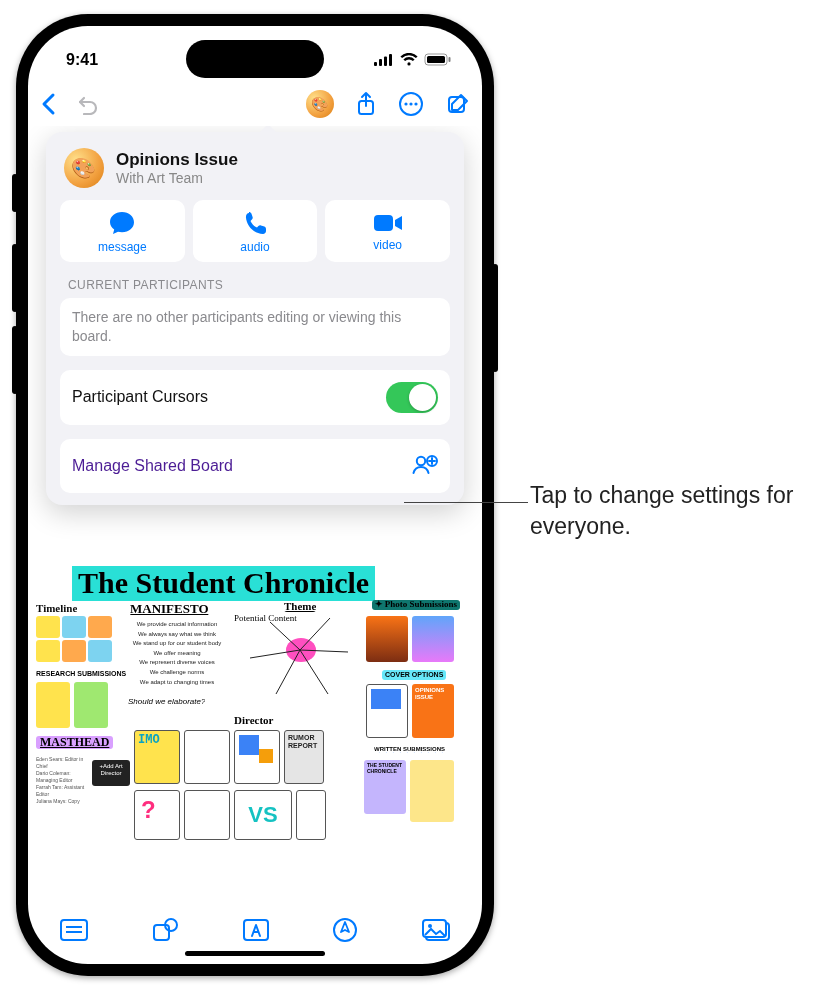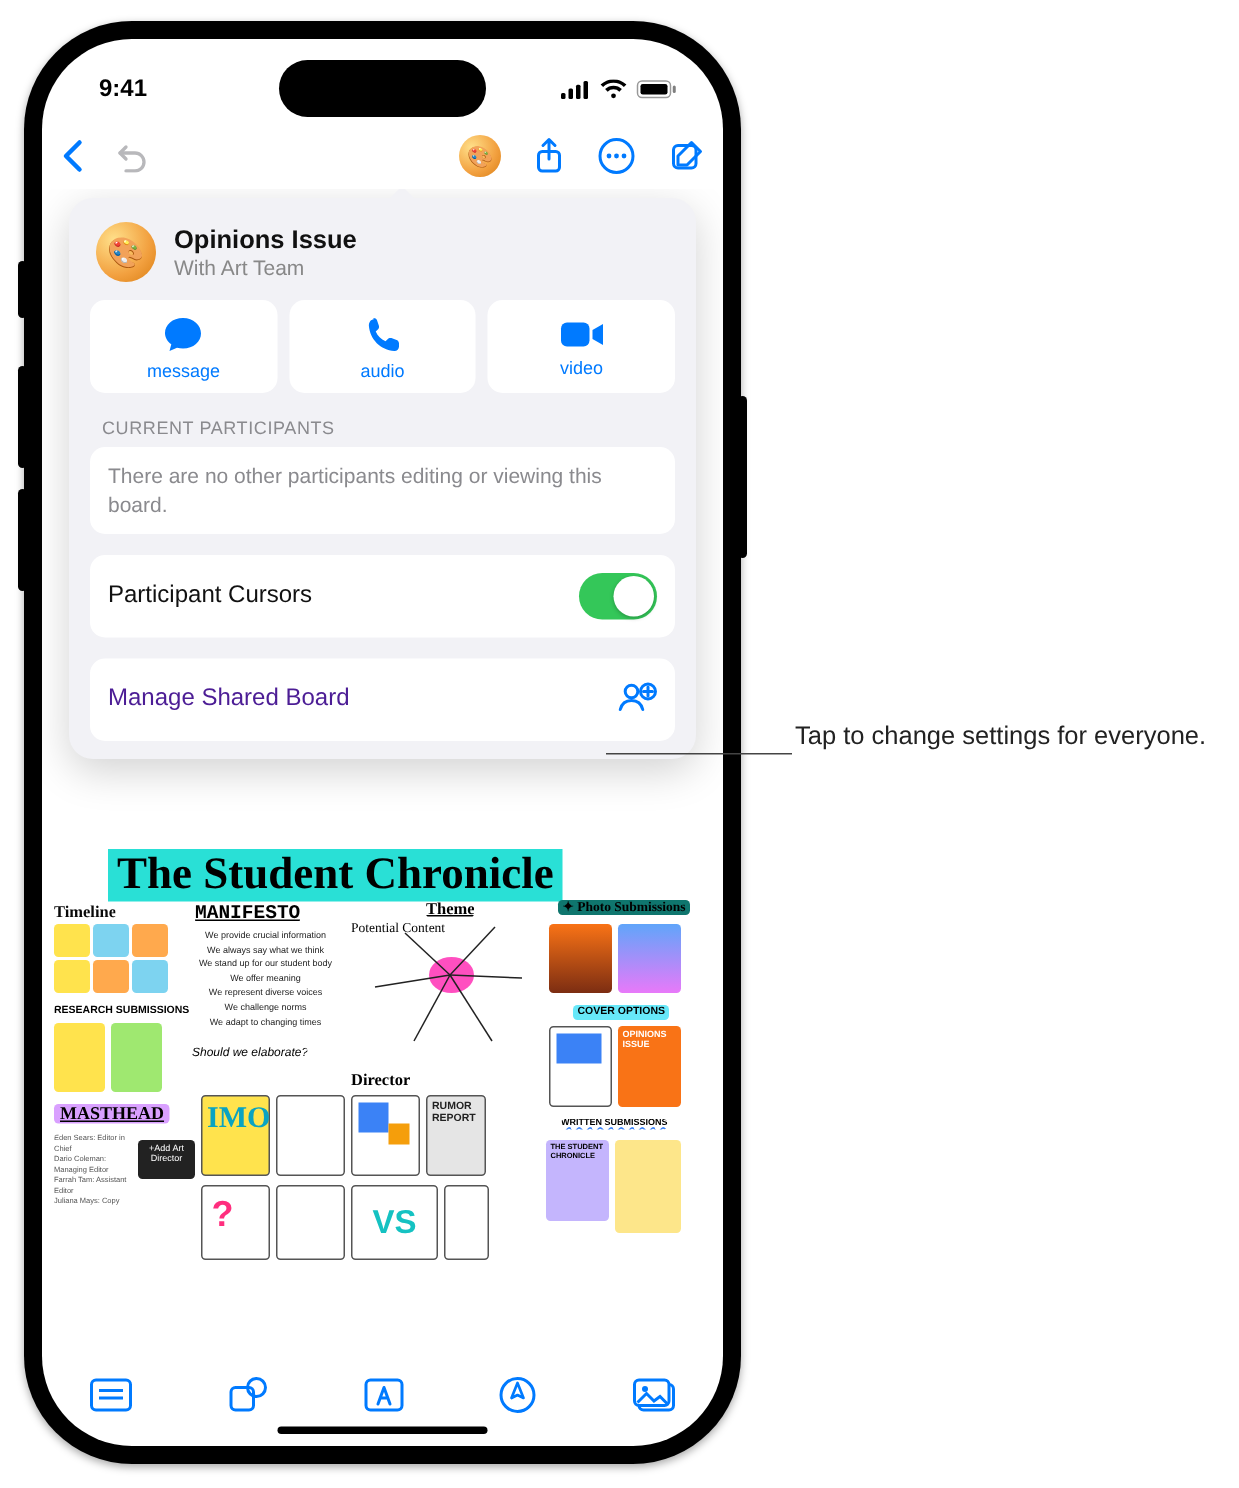--- a/index.html
+++ b/index.html
@@ -169,21 +169,21 @@
   }
   .tabbar .tab { color:#007aff; }
   .home-indicator {
     position:absolute; bottom:8px; left:50%; transform:translateX(-50%);
     width:140px; height:5px; border-radius:3px; background:#000;
   }
   
   .callout {
     position:absolute;
     left:530px; top:480px;
-    font-size:17px; color:#222; line-height:1.35;
+    font-size:23px; color:#222; line-height:1.35;
     max-width:280px;
   }
   .callout-line {
     position:absolute;
     left:404px; top:502px;
     width:124px; height:1px; background:#444;
   }
 </style>
 </head>
 <body>
@@ -272,21 +272,21 @@
           <div class="block" style="left:54px;top:32px;width:24px;height:22px;background:#7dd3f0;"></div>
 
           <div class="block" style="left:2px;top:62px;font-size:7px;font-weight:700;">RESEARCH SUBMISSIONS</div>
           <div class="block" style="left:2px;top:74px;width:34px;height:46px;background:#ffe34d;"></div>
           <div class="block" style="left:40px;top:74px;width:34px;height:46px;background:#9fe870;"></div>
 
           <div class="block lbl-script" style="left:2px;top:128px;font-size:12px;background:#d9a0ff;padding:0 4px;text-decoration:underline;">MASTHEAD</div>
           <div class="block" style="left:2px;top:148px;width:58px;height:48px;font-size:5px;color:#555;line-height:1.4;">Eden Sears: Editor in Chief<br>Dario Coleman: Managing Editor<br>Farrah Tam: Assistant Editor<br>Juliana Mays: Copy Editor<br>Aditi Johan: Photo Editor<br>Sam Hollow: Printing Coordinator</div>
           <div class="block" style="left:58px;top:152px;width:38px;height:26px;background:#222;color:#fff;font-size:6px;padding:3px;text-align:center;">+Add Art Director</div>
 
-          <div class="block lbl-script" style="left:96px;top:-6px;font-size:13px;text-decoration:underline;font-family:Liberation Mono, monospace;">MANIFESTO</div>
+          <div class="block lbl-script" style="left:96px;top:-6px;font-size:13px;text-decoration:underline;">MANIFESTO</div>
           <div class="block" style="left:88px;top:12px;width:110px;font-size:6px;color:#222;text-align:center;line-height:1.6;">
             <div>We provide crucial information</div>
             <div>We always say what we think</div>
             <div>We stand up for our student body</div>
             <div>We offer meaning</div>
             <div>We represent diverse voices</div>
             <div>We challenge norms</div>
             <div>We adapt to changing times</div>
           </div>
           <div class="block" style="left:94px;top:90px;font-size:8px;font-style:italic;">Should we elaborate?</div>
@@ -300,21 +300,21 @@
                 <path d="M70 42 L100 10"></path>
                 <path d="M70 42 L20 50"></path>
                 <path d="M70 42 L118 44"></path>
                 <path d="M70 42 L46 86"></path>
                 <path d="M70 42 L98 86"></path>
             </g>
           </svg>
 
           <div class="block lbl-script" style="left:200px;top:106px;font-size:11px;">Director</div>
           <div class="block" style="left:100px;top:122px;width:46px;height:54px;background:#ffe34d;border:1px solid #555;"></div>
-          <div class="block" style="left:104px;top:126px;font-size:20px;font-weight:900;color:#0aa3c2;font-family:Liberation Serif, serif;">IMO</div>
+          <div class="block" style="left:104px;top:126px;font-size:12px;font-weight:900;color:#0aa3c2;font-family:Liberation Mono, monospace;">IMO</div>
           <div class="block" style="left:150px;top:122px;width:46px;height:54px;background:#fff;border:1px solid #555;"></div>
           <div class="block" style="left:200px;top:122px;width:46px;height:54px;background:#fff;border:1px solid #555;">
               <div style="width:20px;height:20px;background:#3b82f6;margin:4px;"></div>
               <div style="width:14px;height:14px;background:#f59e0b;margin:-10px 0 0 24px;"></div>
             </div>
           <div class="block" style="left:250px;top:122px;width:40px;height:54px;background:#e5e5e5;border:1px solid #555;padding:3px;font-size:7px;font-weight:900;color:#222;">RUMOR REPORT</div>
 
           <div class="block" style="left:100px;top:182px;width:46px;height:50px;background:#fff;border:1px solid #555;">
               <div style="font-size:24px;color:#ff2e7e;font-weight:900;padding:6px;">?</div>
             </div>

